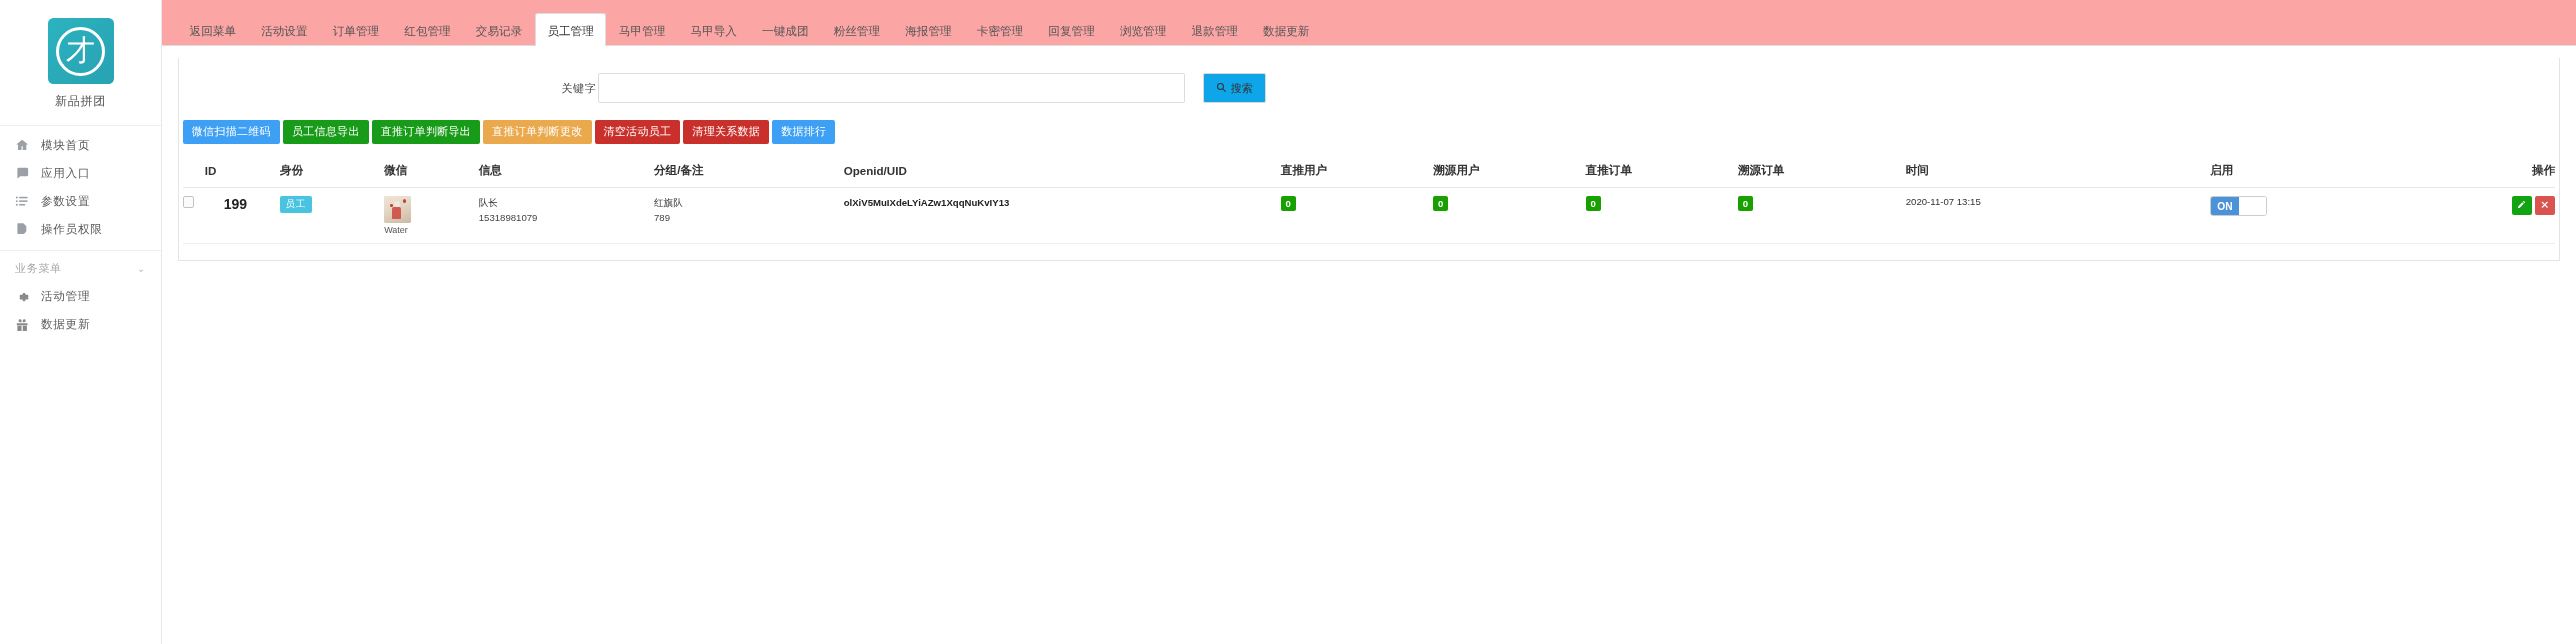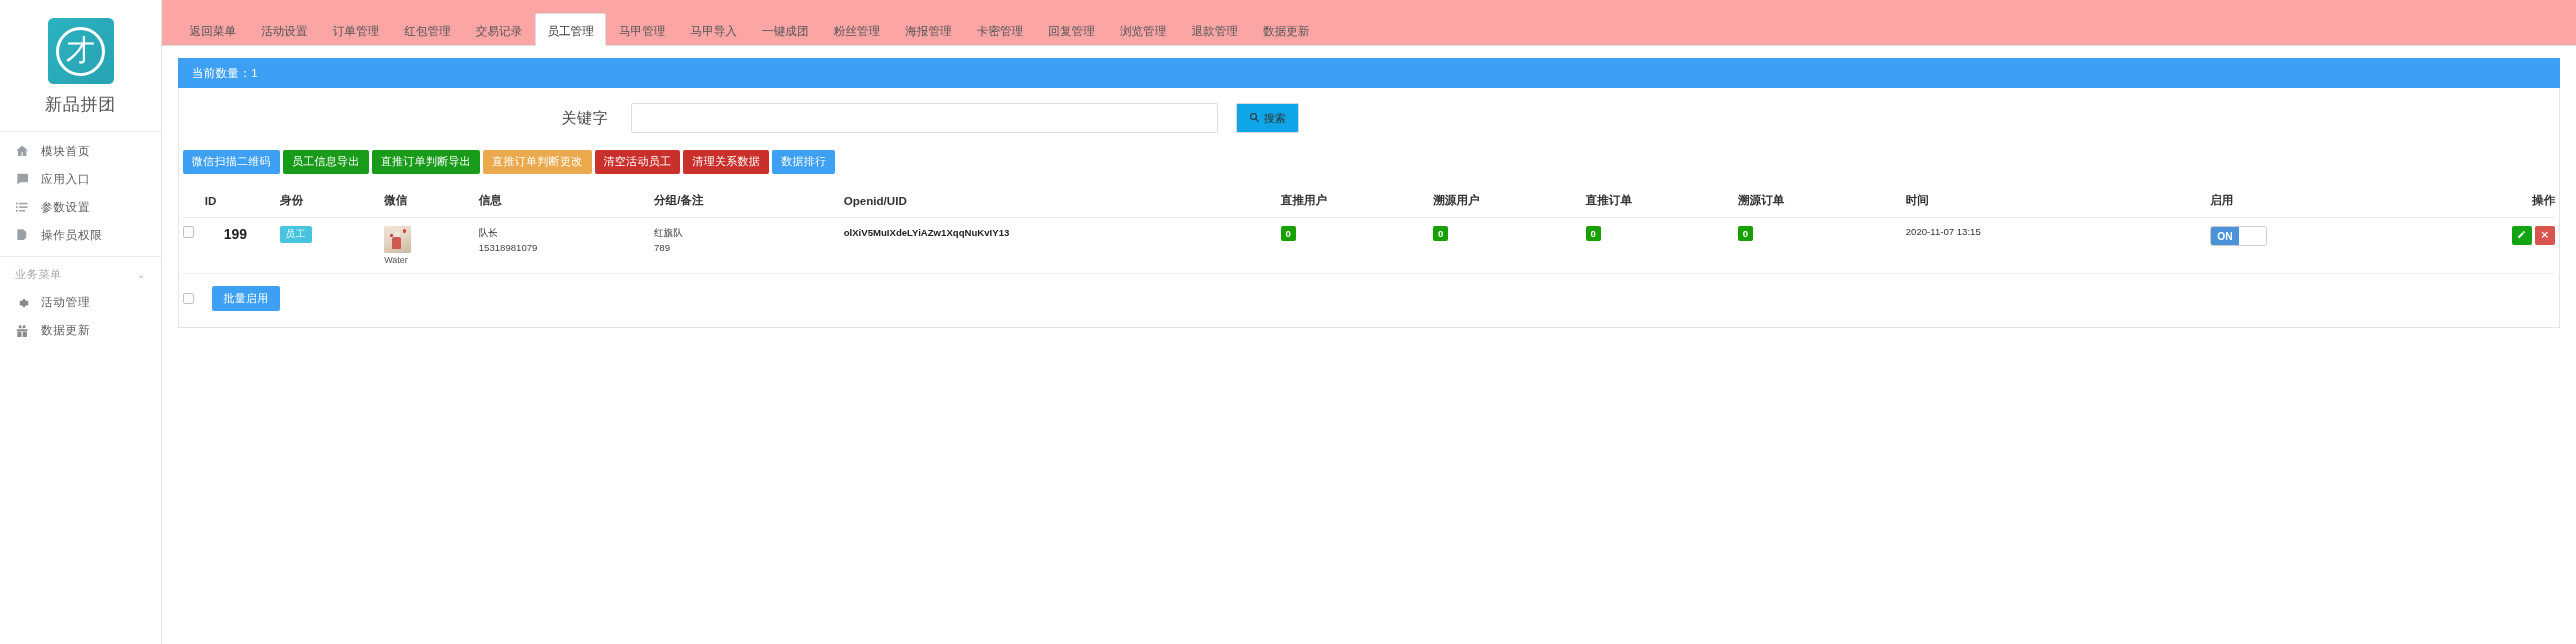--- a/index.html
+++ b/index.html
@@ -35,21 +35,21 @@
     border: 3.4px solid #ffffff;
     display: flex; align-items: center; justify-content: center;
     position: relative;
   }
   .brand-logo .glyph {
     color: #ffffff; font-size: 29px; line-height: 1;
     font-family: "DejaVu Sans", sans-serif; font-weight: 500;
     margin-top: -1.4px;
   }
   .brand-name {
-    margin-top: 9px; font-size: 17px; color: #555555; letter-spacing: 0.7px;
+    margin-top: 9px; font-size: 12px; color: #555555; letter-spacing: 0.7px;
   }
   .nav-group { border-bottom: 0.7px solid #eeeeee; padding: 5.5px 0 6.8px 0; }
   .nav-item {
     display: flex; align-items: center;
     height: 28px; padding-left: 15px; cursor: pointer;
     color: #5a5a5a; font-size: 11.6px;
   }
   .nav-ico {
     width: 26px; min-width: 26px; display: flex; align-items: center;
     color: #9aa0a6;
@@ -91,21 +91,21 @@
     height: 30px; display: flex; align-items: center;
     padding-left: 12.3px; font-size: 11.6px; letter-spacing: 0.3px;
     border: 0.7px solid #3ea0f5;
   }
 
   .panel {
     border: 0.7px solid #e4e4e4; border-top: none;
     background: #ffffff; padding: 15px 0 16.4px 0;
   }
   .search-row { display: flex; align-items: center; padding-left: 382px; }
-  .search-label { font-size: 15px; color: #444444; margin-right: 22px; letter-spacing: 0.7px; }
+  .search-label { font-size: 11px; color: #444444; margin-right: 1px; letter-spacing: 0.7px; }
   .search-input {
     width: 587px; height: 30px;
     border: 0.7px solid #dcdcdc; border-radius: 2px;
     padding: 0 8.2px; font-size: 11px; color: #333; outline: none;
     font-family: "Liberation Sans", sans-serif;
   }
   .search-btn {
     margin-left: 18px; height: 30px; padding: 0 12.3px;
     border: 0.7px solid #d8d8d8; background: #0ea5e9; border-radius: 2px;
     font-size: 11px; color: #333333; cursor: pointer;
@@ -306,21 +306,20 @@
       <div class="tab">海报管理</div>
       <div class="tab">卡密管理</div>
       <div class="tab">回复管理</div>
       <div class="tab">浏览管理</div>
       <div class="tab">退款管理</div>
       <div class="tab">数据更新</div>
     </div>
 
     <div class="content">
 
-      <div class="alert-bar">当前数量：1</div>
 
       <div class="panel">
         <div class="search-row">
           <span class="search-label">关键字</span>
           <input class="search-input" type="text" placeholder="" style="">
           <button class="search-btn">
             <span>
               <svg width="10.2" height="10.2" viewBox="0 0 24 24" fill="none" stroke="#333" stroke-width="2.4">
                 <circle cx="10.5" cy="10.5" r="7"></circle>
                   <line x1="16" y1="16" x2="22" y2="22" stroke-linecap="round"></line>
@@ -435,24 +434,20 @@
                           </svg>
                       </span>
                     </button>
                   </div>
                 </td>
               </tr>
             </tbody>
           </table>
         </div>
 
-        <div class="foot-row">
-          <span class="chk"></span>
-          <button class="batch-btn">批量启用</button>
-        </div>
 
       </div>
     </div>
 
 
   </div>
 </div>
 
 
 </body></html>

